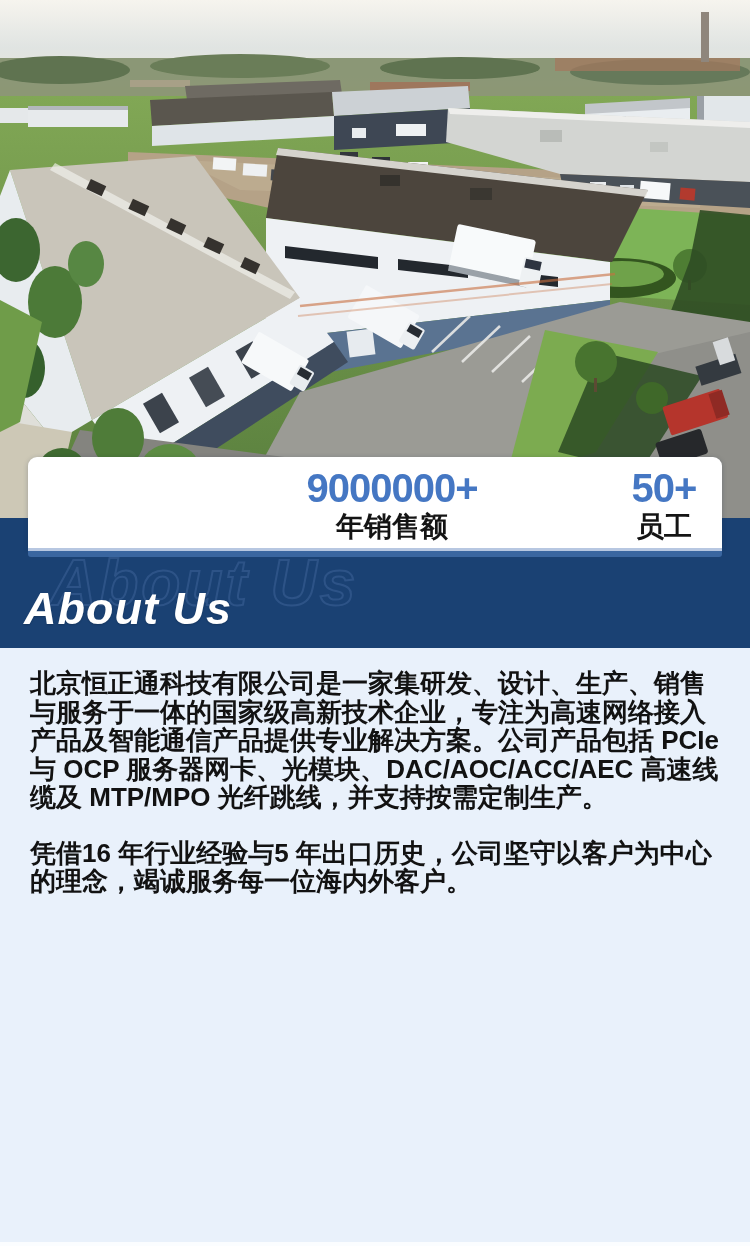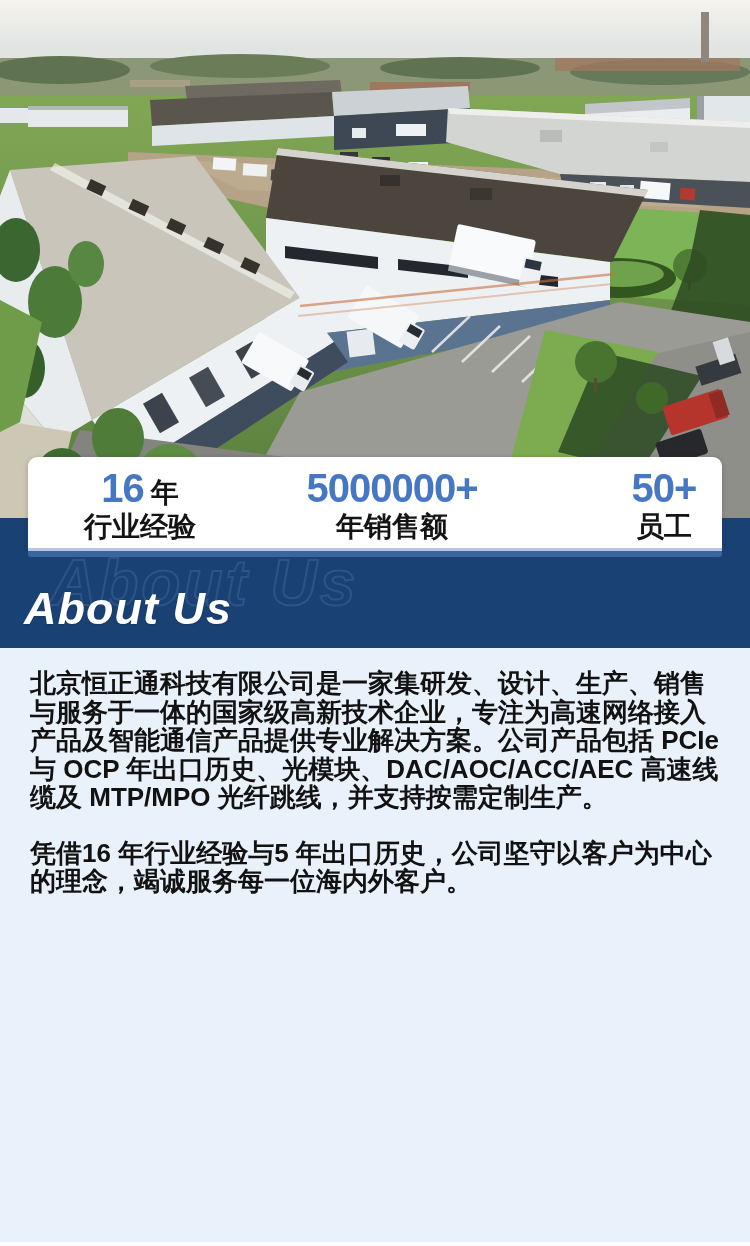--- a/index.html
+++ b/index.html
@@ -194,43 +194,36 @@
       <ellipse cx="170" cy="470" rx="30" ry="26" fill="#5d8c43"></ellipse>
       <ellipse cx="62" cy="470" rx="24" ry="22" fill="#3f6a30"></ellipse>
     </svg>
   </div>
 
   <div class="navy-band"></div>
   <div class="watermark">About Us</div>
   <div class="about-title">About Us</div>
 
   <div class="stats-card">
-    <div class="stat stat-1">
-      <div class="stat-top">
-        <span class="stat-value">16</span>
-        <span class="stat-unit">年</span>
-      </div>
-      <div class="stat-label">行业经验</div>
-    </div>
     <div class="stat stat-2">
       <div class="stat-top">
-        <span class="stat-value">5000000+</span>
+        <span class="stat-value">9000000+</span>
 
       </div>
       <div class="stat-label">年销售额</div>
     </div>
     <div class="stat stat-3">
       <div class="stat-top">
         <span class="stat-value">50+</span>
 
       </div>
       <div class="stat-label">员工</div>
     </div>
   </div>
   <div class="card-strip"></div>
 
   <div class="about-body">
-    <p>北京恒正通科技有限公司是一家集研发、设计、生产、销售与服务于一体的国家级高新技术企业，专注为高速网络接入产品及智能通信产品提供专业解决方案。公司产品包括 PCIe 与 OCP 年出口历史、光模块、DAC/AOC/ACC/AEC 高速线缆及 MTP/MPO 光纤跳线，并支持按需定制生产。</p>
+    <p>北京恒正通科技有限公司是一家集研发、设计、生产、销售与服务于一体的国家级高新技术企业，专注为高速网络接入产品及智能通信产品提供专业解决方案。公司产品包括 PCIe 与 OCP 服务器网卡、光模块、DAC/AOC/ACC/AEC 高速线缆及 MTP/MPO 光纤跳线，并支持按需定制生产。</p>
     <p>凭借16 年行业经验与5 年出口历史，公司坚守以客户为中心的理念，竭诚服务每一位海内外客户。</p>
   </div>
 
   <div class="bottom-strip"></div>
 </div>
 
 </body></html>

